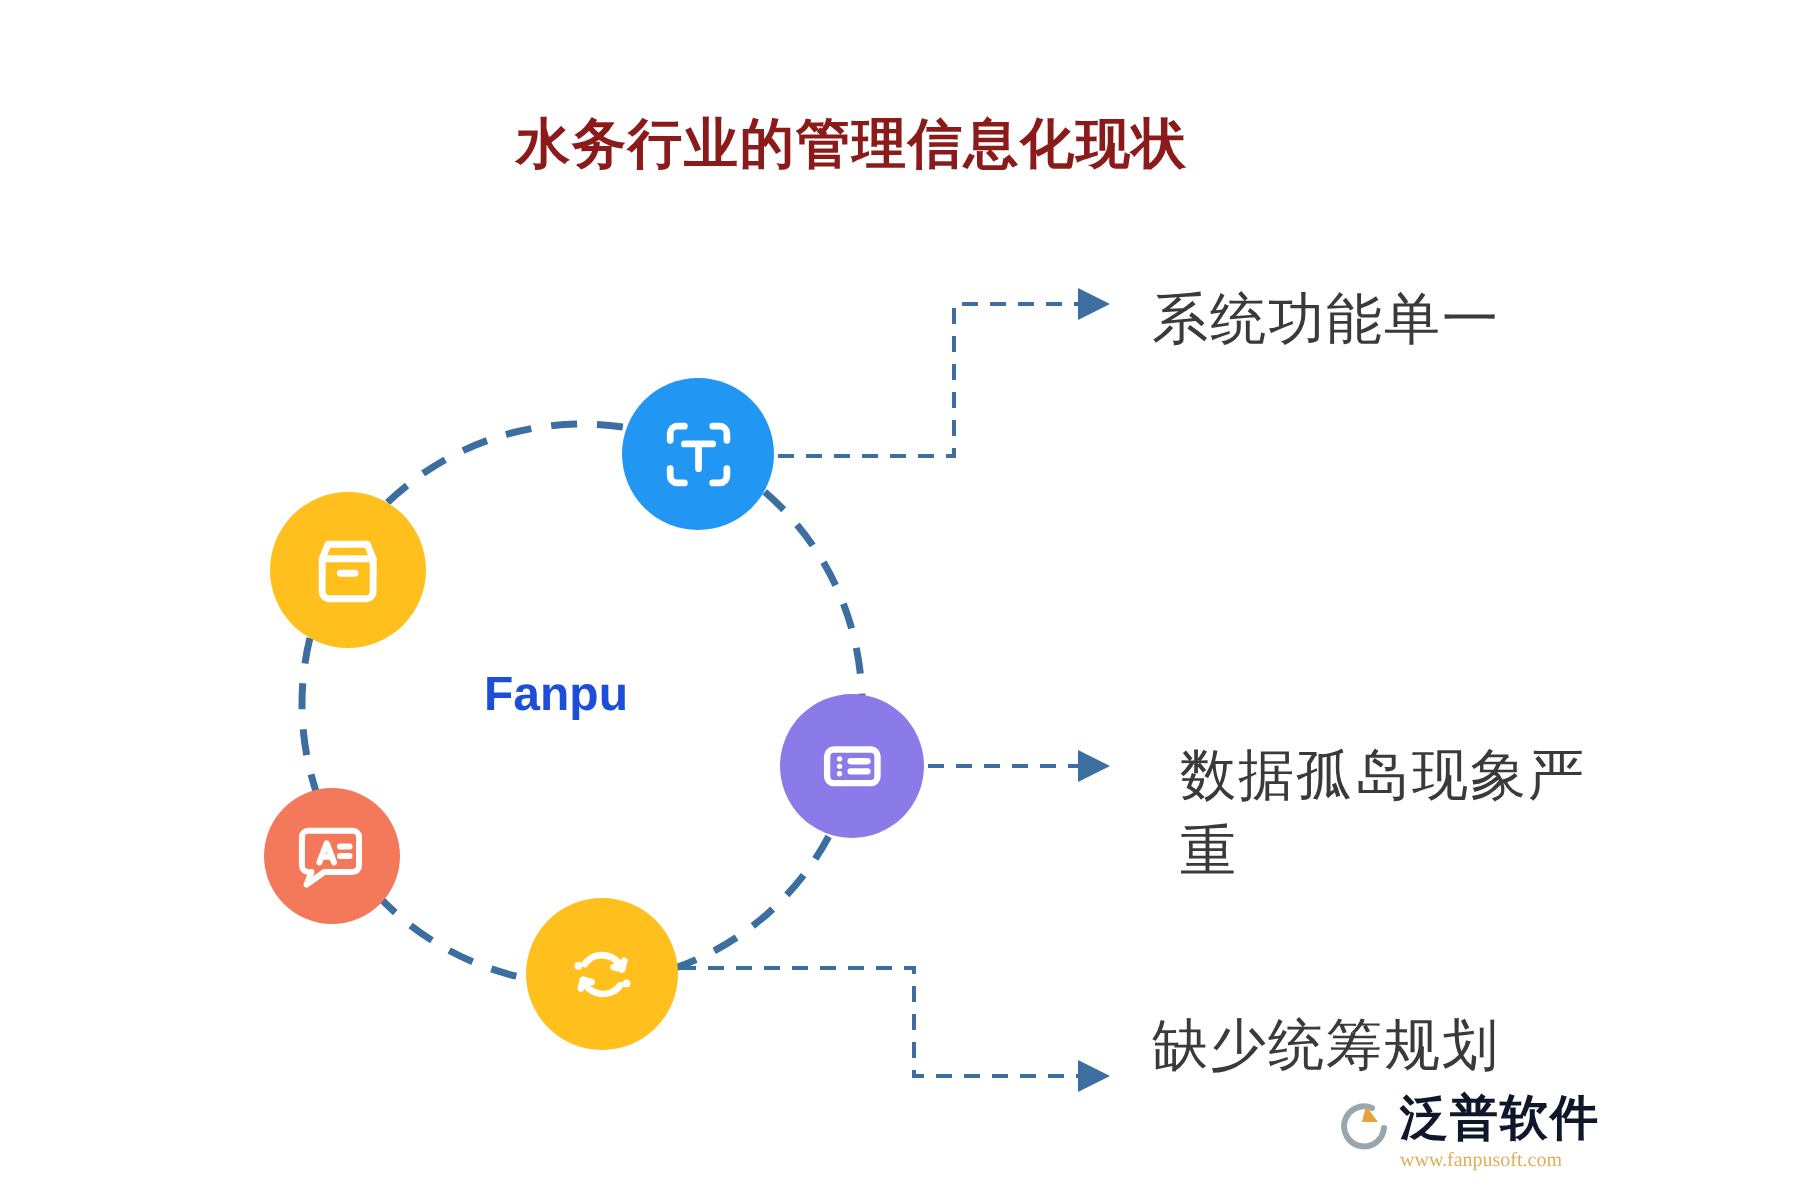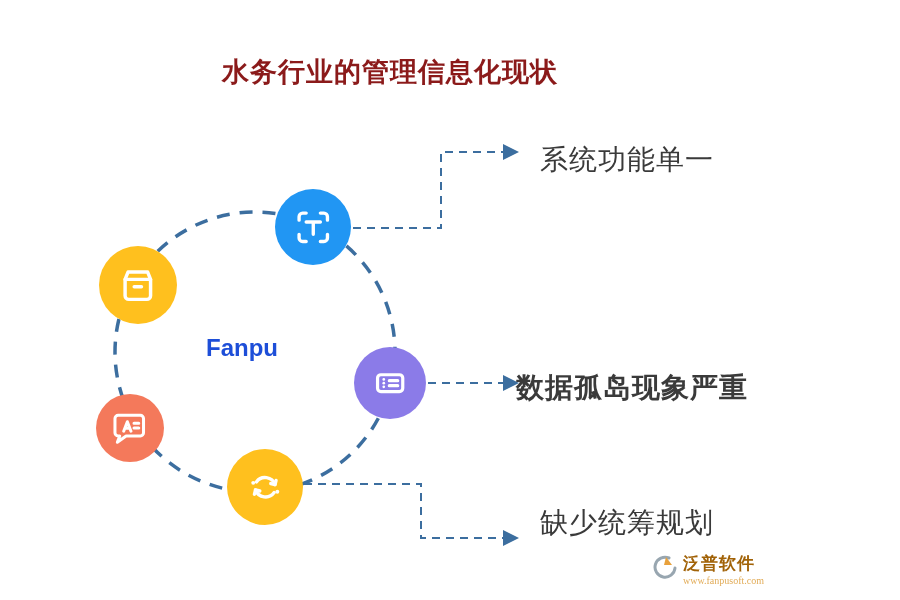--- a/index.html
+++ b/index.html
@@ -1,19 +1,19 @@
 <!DOCTYPE html>
 <html><head>
 <meta charset="utf-8">
 <style>
   * { margin:0; padding:0; box-sizing:border-box; }
   body { background:#fff; }
   .canvas {
     position:relative; width:780px; height:600px; background:#ffffff;
-    font-family:"Liberation Serif","DejaVu Serif",serif; overflow:hidden;
+    font-family:"Liberation Serif","DejaVu Serif",serif; overflow:hidden;margin-left:36px;
   }
   .title {
     position:absolute; top:54px; left:0; width:100%; text-align:center;
     font-size:27px; font-weight:bold; color:#8B1A1A; letter-spacing:1px;
   }
   svg.overlay { position:absolute; left:0; top:0; width:900px; height:600px; }
   .conn { fill:none; stroke:#3C6E9F; stroke-width:2; stroke-dasharray:8 6; }
   .ring { fill:none; stroke:#3C6E9F; stroke-width:3.5; stroke-dasharray:13 10; }
   .node {
     position:absolute; border-radius:50%;
@@ -28,28 +28,28 @@
   .icon-stroke { fill:none; stroke:#ffffff; stroke-width:1.9; stroke-linecap:round; stroke-linejoin:round; }
   .center-label {
     position:absolute; left:242px; top:348px; transform:translate(-50%,-50%);
     font-family:"Liberation Sans","DejaVu Sans",sans-serif;
     font-size:24px; font-weight:bold; color:#1d4ed8;
   }
   .annotation {
     position:absolute; font-size:28px; color:#3A3A3A; letter-spacing:1px;
   }
   .ann-1 { left:540px; top:141px; }
-  .ann-2 { left:516px; top:369px;font-weight:bold; }
+  .ann-2 { left:554px; top:369px; }
   .ann-3 { left:540px; top:504px; }
   .logo {
     position:absolute; right:16px; bottom:14px;
     display:flex; align-items:center; gap:6px;
   }
   .logo-mark { width:24px; height:28px; }
-  .logo-name { font-size:17px; font-weight:bold; color:#a16207; letter-spacing:1px; }
+  .logo-name { font-size:24px; font-weight:bold; color:#0f172a; letter-spacing:1px; }
   .logo-url  { font-size:10px; color:#E2AC58; font-family:Liberation Serif, serif; }
 </style>
 </head>
 <body>
 
 <div class="canvas">
 
   <div class="title">水务行业的管理信息化现状</div>
 
   <svg class="overlay" viewBox="0 0 900 600">

